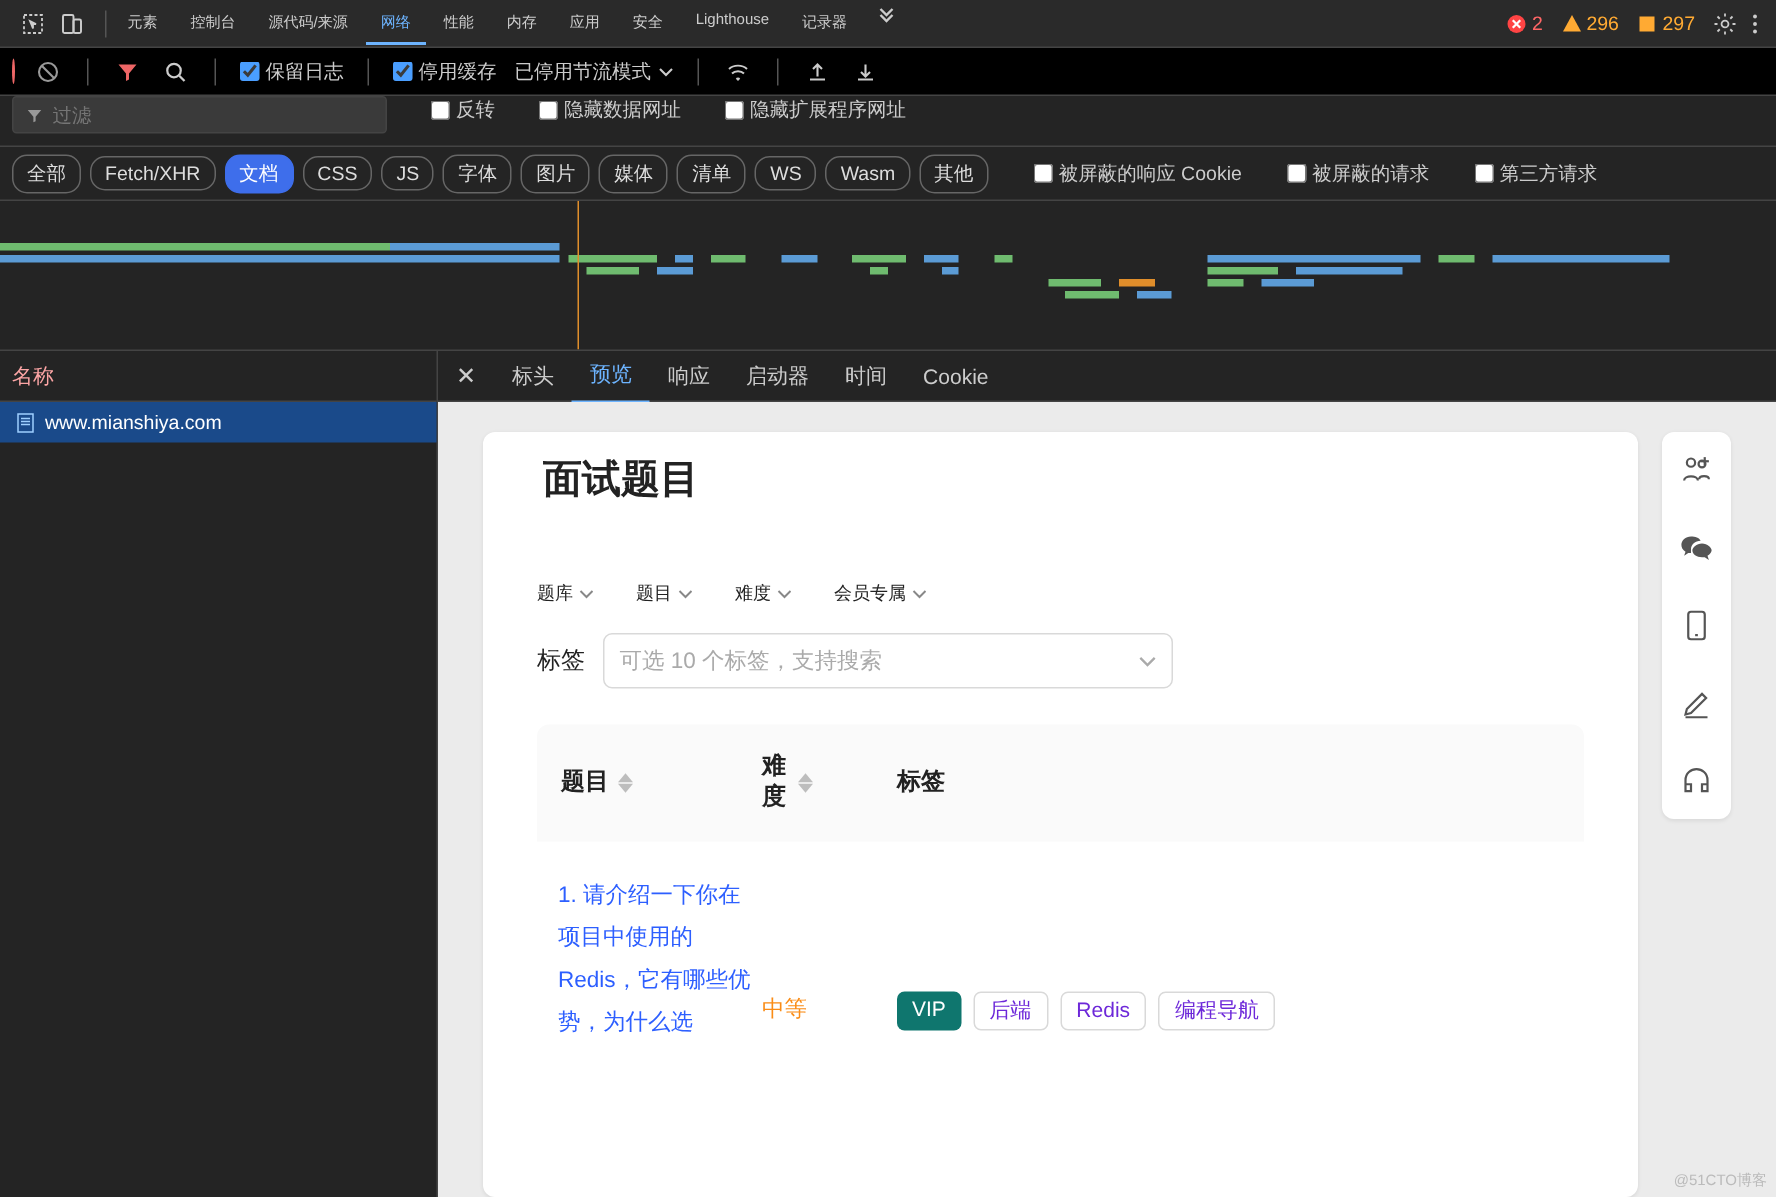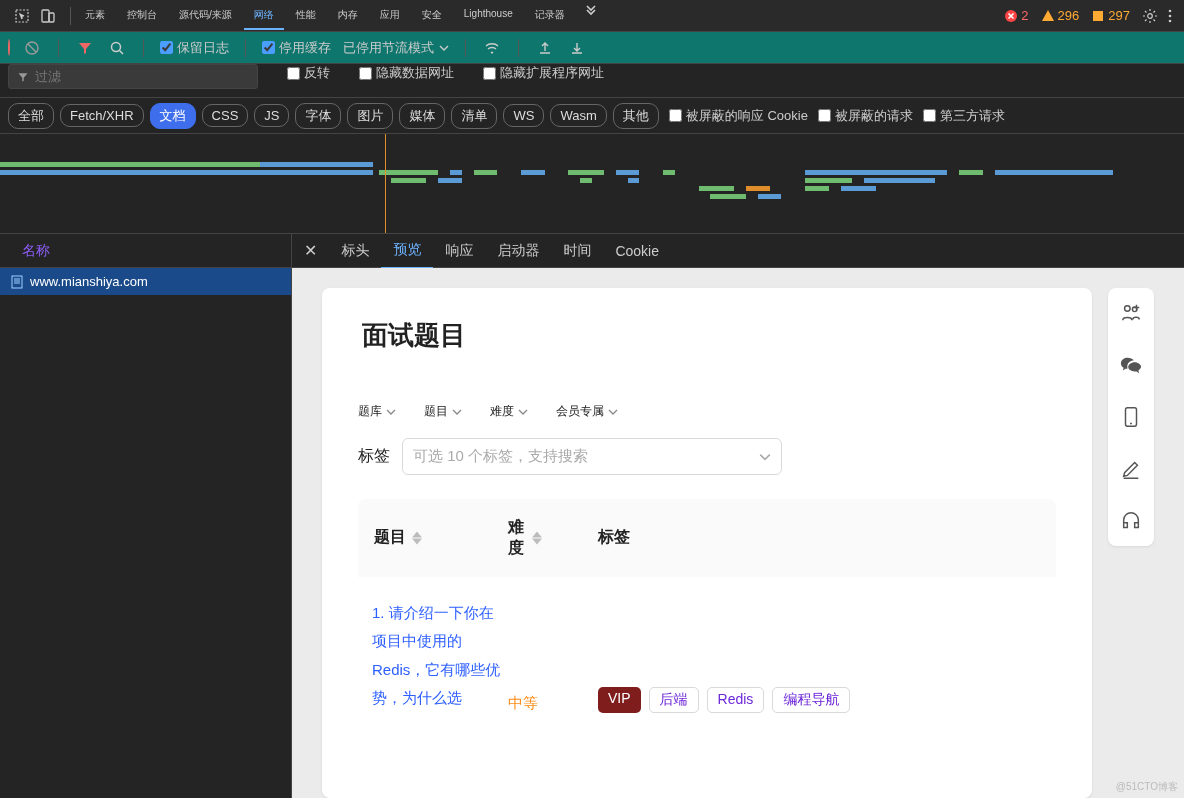--- a/index.html
+++ b/index.html
@@ -11,50 +11,50 @@
 .icon-btn svg { width: 16px; height: 16px; }
 .tabs { display: flex; gap: 2px; flex: 1; }
 .tab { padding: 6px 10px; color: #ccc; cursor: pointer; font-size: 10px; }
 .tab.active { color: #6db4ff; border-bottom: 2px solid #6db4ff; }
 .divider-v { width: 1px; height: 18px; background: #555; margin: 0 4px; }
 .status { display: flex; align-items: center; gap: 12px; padding: 0 10px; }
 .err { color: #f66; display: flex; align-items: center; gap: 3px; }
 .warn { color: #fa3; display: flex; align-items: center; gap: 3px; }
 .info { color: #fa3; display: flex; align-items: center; gap: 3px; }
 
-.toolbar { display: flex; align-items: center; height: 32px; background: #0f766e; border-bottom: 1px solid #444; padding: 0 8px; gap: 12px; }
+.toolbar { display: flex; align-items: center; height: 32px; background: #000000; border-bottom: 1px solid #444; padding: 0 8px; gap: 12px; }
 .rec { width: 14px; height: 14px; border: 1.5px solid #e66; border-radius: 50%; }
 .ban { color: #999; }
 .filter-ic { color: #e66; }
 .check-row { display: flex; align-items: center; gap: 4px; }
 .check-row input { accent-color: #4a9eff; }
 .throttle { display: flex; align-items: center; gap: 5px; color: #ccc; }
 
 .filter-row { display: flex; align-items: flex-start; height: 34px; padding: 0 8px; gap: 29px; border-bottom: 1px solid #444; }
 .filter-input { display: flex; align-items: center; gap: 6px; background: #3a3a3a; border: 1px solid #444; padding: 4px 8px; border-radius: 3px; width: 250px; }
 .filter-input input { background: transparent; border: none; outline: none; color: #ccc; font-size: 13px; flex: 1; }
 
 .chip-row { display: flex; align-items: center; height: 36px; padding: 0 8px; gap: 6px; border-bottom: 1px solid #444; }
 .chip { padding: 3px 9px; border: 1px solid #666; border-radius: 10px; font-size: 13px; cursor: pointer; color: #ddd; }
 .chip.active { background: #3e6eeb; border-color: #3e6eeb; color: #fff; }
-.chip-check { display: flex; align-items: center; gap: 4px; margin-left: 4px; font-size: 13px; }
+.chip-check { display: flex; align-items: center; gap: 4px; margin-left: 24px; font-size: 13px; }
 
 .timeline { position: relative; height: 100px; background: #242424; border-bottom: 1px solid #444; overflow: hidden; }
 .tl-ruler { display: flex; position: absolute; top: 0; width: 100%; height: 22px; border-bottom: 1px solid #444; }
 .tl-tick { position: absolute; color: #bbb; font-size: 11px; top: 3px; }
 .tl-bars { position: absolute; top: 28px; left: 0; right: 0; }
 .bar { position: absolute; height: 5px; }
 .bar.blue { background: #5b9bd5; }
 .bar.green { background: #6fbb6f; }
 .bar.orange { background: #e08e2b; }
 .marker { position: absolute; width: 1px; background: #e08e2b; top: 0; bottom: 0; }
 
 .panels { display: flex; height: calc(100% - 234px); }
 .left-panel { width: 292px; background: #242424; border-right: 1px solid #444; }
-.lp-header { display: flex; align-items: center; height: 34px; padding: 0 22px; border-bottom: 1px solid #444; font-size: 14px; color: #8b5cf6; }
+.lp-header { display: flex; align-items: center; height: 34px; padding: 0 8px; border-bottom: 1px solid #444; font-size: 14px; color: #fca5a5; }
 .req-item { display: flex; align-items: center; gap: 6px; padding: 6px 10px; background: #1a4a8a; color: #fff; font-size: 13px; }
 
 .right-panel { flex: 1; background: #242424; display: flex; flex-direction: column; }
 .rp-tabs { display: flex; align-items: center; height: 34px; border-bottom: 1px solid #444; }
 .rp-close { padding: 0 12px; color: #ccc; font-size: 16px; }
 .rp-tab { padding: 8px 12px; font-size: 14px; color: #ccc; cursor: pointer; }
 .rp-tab.active { color: #6db4ff; border-bottom: 2px solid #6db4ff; }
 
 .preview { flex: 1; background: #ebebeb; padding: 20px 30px 0; overflow: hidden; position: relative; display: flex; gap: 16px; }
 .content-area { flex: 1; background: #fff; border-radius: 8px; box-shadow: 0 1px 3px rgba(0,0,0,.08); padding: 0; overflow: hidden;}
@@ -66,26 +66,26 @@
 .tag-row { display: flex; align-items: center; gap: 12px; margin-bottom: 24px; }
 .tag-label { font-size: 16px; color: #222; }
 .tag-sel { flex: 0 0 380px; border: 1px solid #d9d9d9; border-radius: 6px; padding: 8px 10px; display: flex; align-items: center; justify-content: space-between; color: #aaa; font-size: 15px; }
 .tbl-head { display: flex; background: #fafafa; border-radius: 8px 8px 0 0; padding: 18px 0; }
 .th { display: flex; align-items: center; gap: 6px; font-size: 16px; font-weight: 700; color: #222; }
 .th1 { flex: 0 0 150px; padding-left: 16px; }
 .th2 { flex: 0 0 80px; }
 .th3 { flex: 0 0 80px; padding-left: 10px; }
 .sort { display: flex; flex-direction: column; }
 .sort svg { width: 10px; height: 7px; fill: #bdbdbd; }
-.trow { display: flex; padding: 22px 0 0; align-items: flex-end; }
+.trow { display: flex; padding: 22px 0 0; align-items: flex-start; }
 .tcell1 { flex: 0 0 150px; padding-left: 14px; color: #2d5fff; font-size: 15px; line-height: 1.9; }
 .tcell2 { flex: 0 0 80px; color: #fa8c16; font-size: 15px; padding-top: 80px; }
 .tcell3 { flex: 1; display: flex; gap: 8px; padding-left: 10px; padding-top: 78px; }
 .badge { padding: 3px 10px; border-radius: 5px; font-size: 14px; }
-.vip { background: #7f1d1d; color: #fff; }
+.vip { background: #0f766e; color: #fff; }
 .tagb { border: 1px solid #d9d9d9; color: #6d28d9; background: #fff; }
 .sidebar-tools { width: 46px; background: #fff; border-radius: 8px; box-shadow: 0 1px 3px rgba(0,0,0,.08); display: flex; flex-direction: column; align-items: center; padding: 14px 0; gap: 30px; height: fit-content; }
 .stool { width: 22px; height: 22px; color: #555; }
 .watermark { position: absolute; bottom: 4px; right: 6px; color: #bbb; font-size: 10px; }
 </style>
 </head>
 <body>
 
 <div class="topbar">
   <div class="topbar-icons">
@@ -311,21 +311,21 @@
       <span class="rp-tab">标头</span>
       <span class="rp-tab active">预览</span>
       <span class="rp-tab">响应</span>
       <span class="rp-tab">启动器</span>
       <span class="rp-tab">时间</span>
       <span class="rp-tab">Cookie</span>
     </div>
 
     <div class="preview">
       <div class="content-area">
-        <h1 class="page-title" style="margin-top:30px">面试题目</h1>
+        <h1 class="page-title" style="margin-top:14px">面试题目</h1>
         <div class="card">
           <div class="filters">
             <span class="fsel">
                 <span>题库</span>
                 <svg class="chev" viewBox="0 0 10 10">
                   <path d="M1 3 L5 7 L9 3" fill="none" stroke="#888" stroke-width="1.3"></path>
                 </svg>
               </span>
             <span class="fsel">
                 <span>题目</span>

